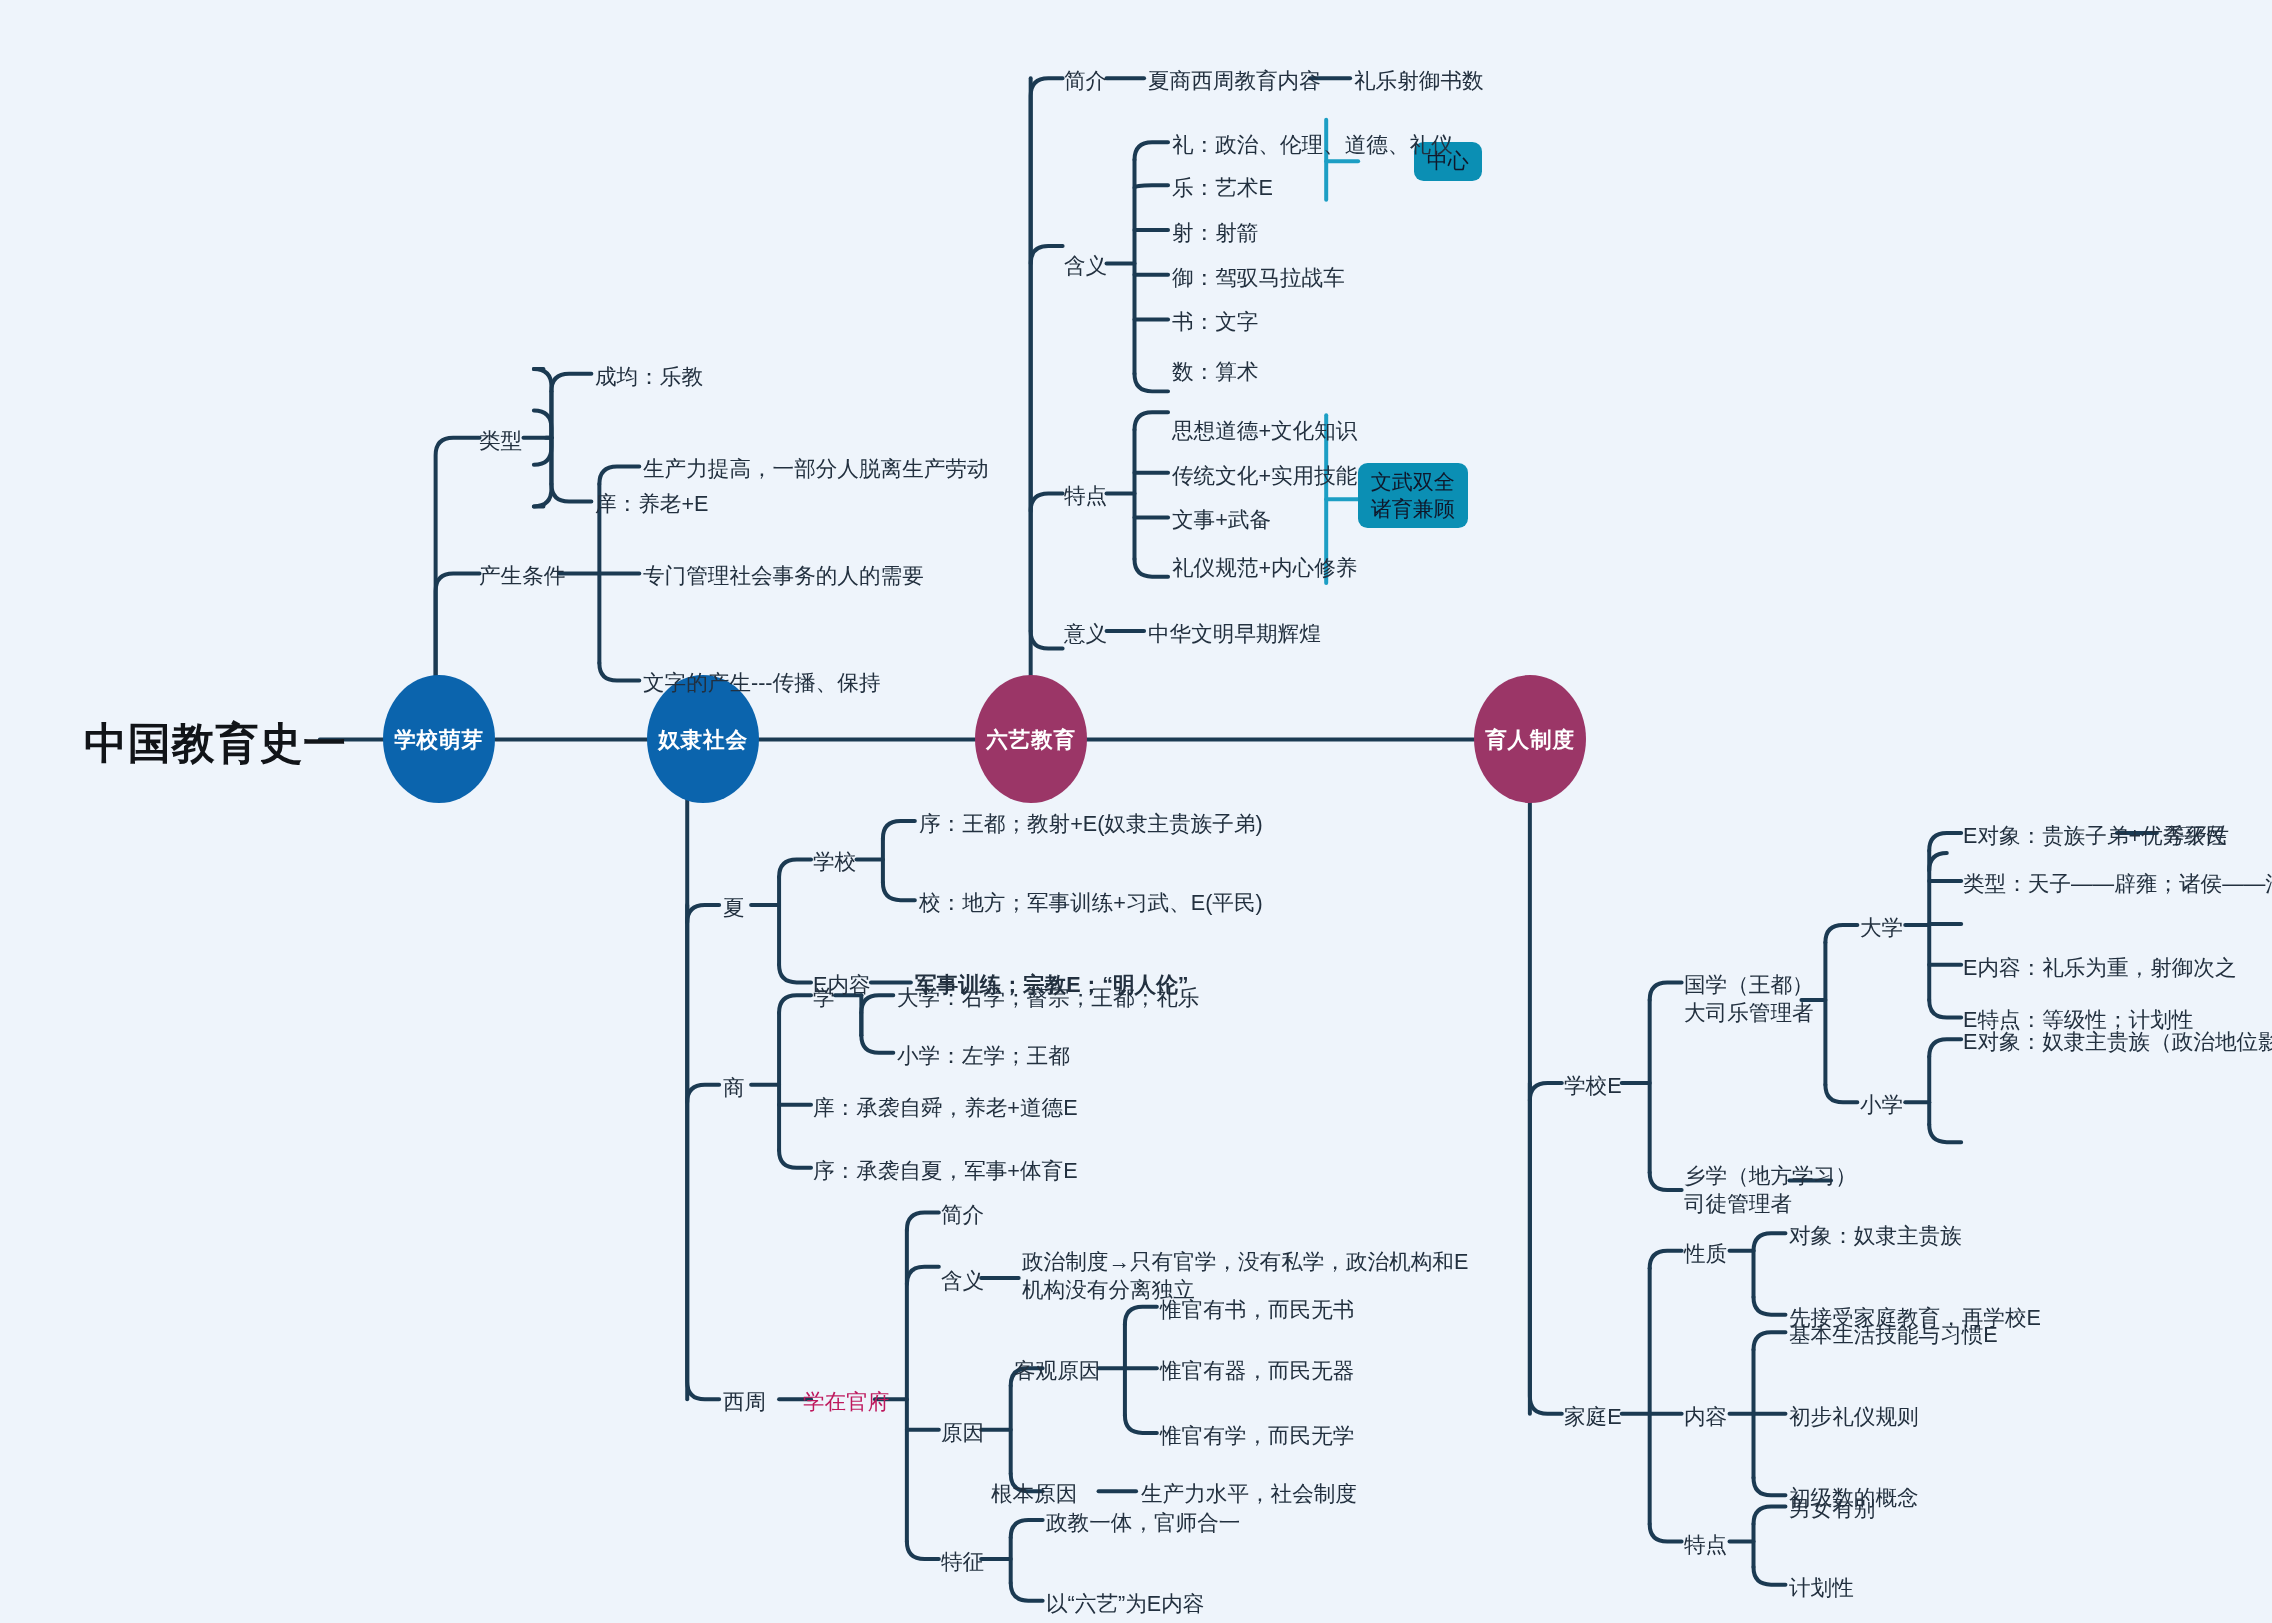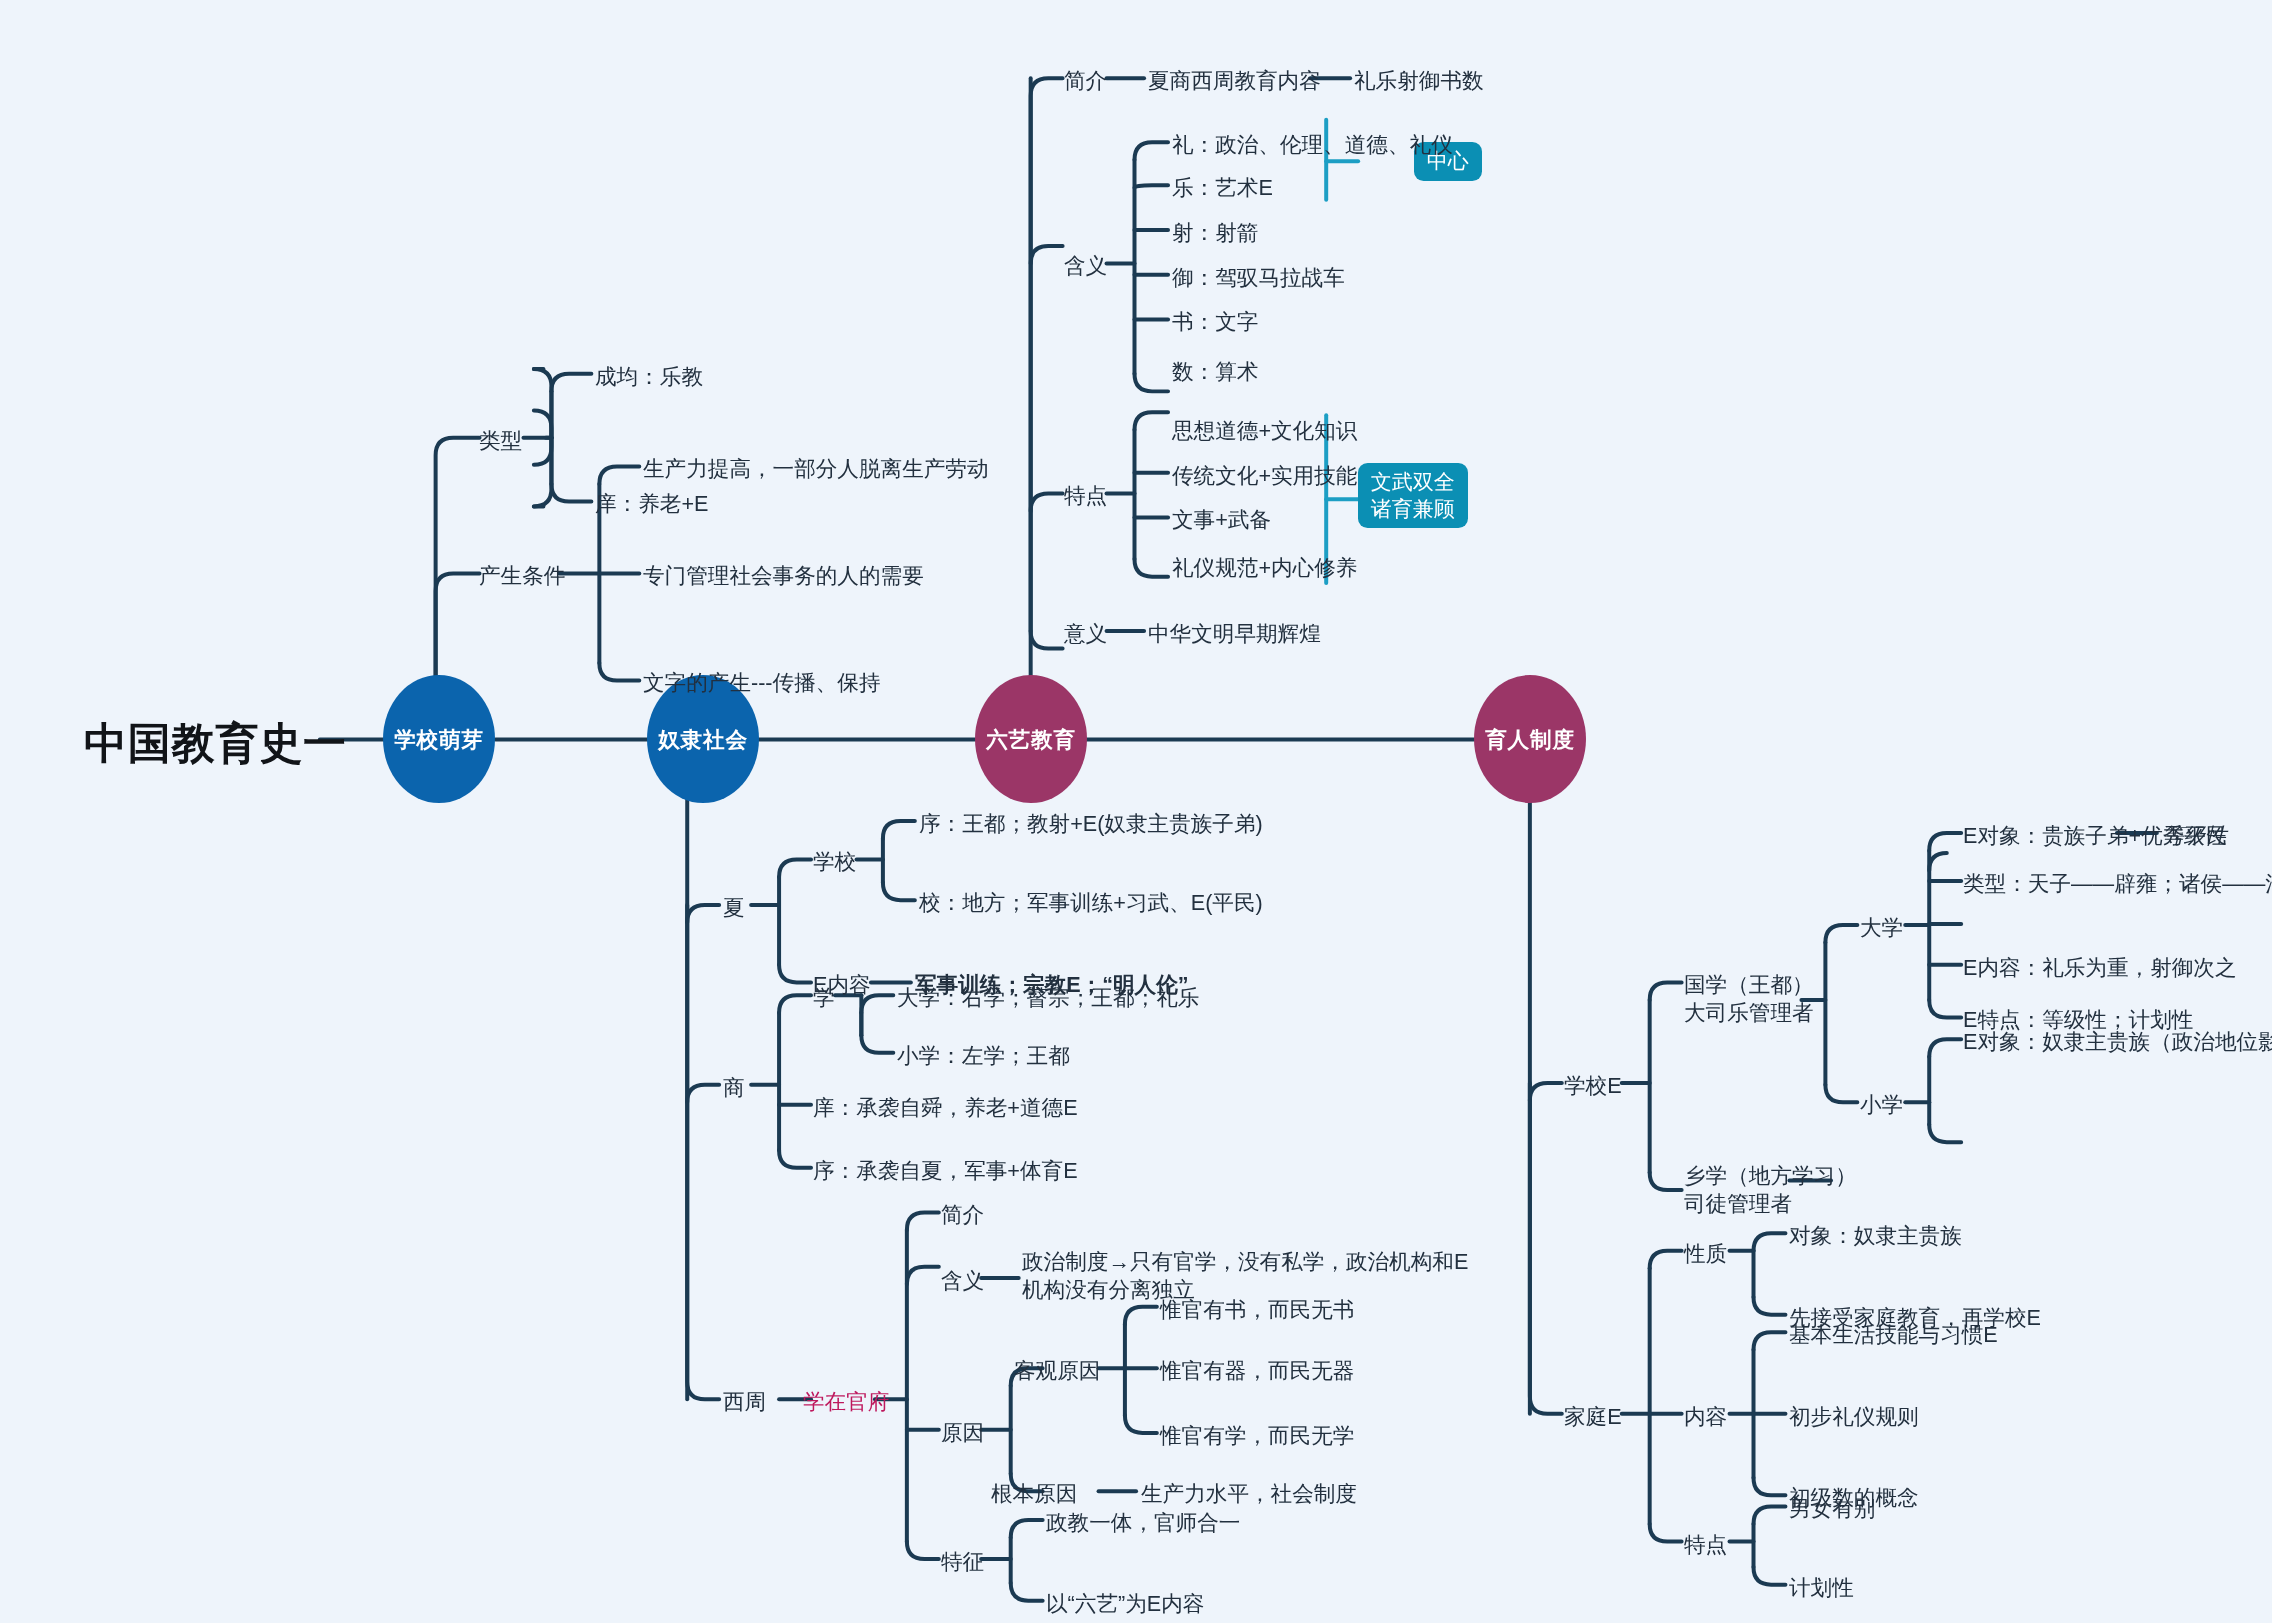--- a/index.html
+++ b/index.html
@@ -30,21 +30,21 @@
     color:#ffffff;font-weight:bold;font-size:21.6px;
     letter-spacing:0.8px;
     text-align:center;
   }
   .node.blue{background:#0b64ad;}
   .node.magenta{background:#9b3667;}
 
   .badge{
     position:absolute;
     background:#0b8fb4;
-    color:#ffffff;
+    color:#0f172a;
     border-radius:9.6px;
     display:flex;align-items:center;justify-content:center;
     text-align:center;
     font-size:21px;line-height:1.25;
     padding:6.4px 12.8px;
   }
   .crimson{color:#be185d;}
 </style>
 </head>
 <body>

